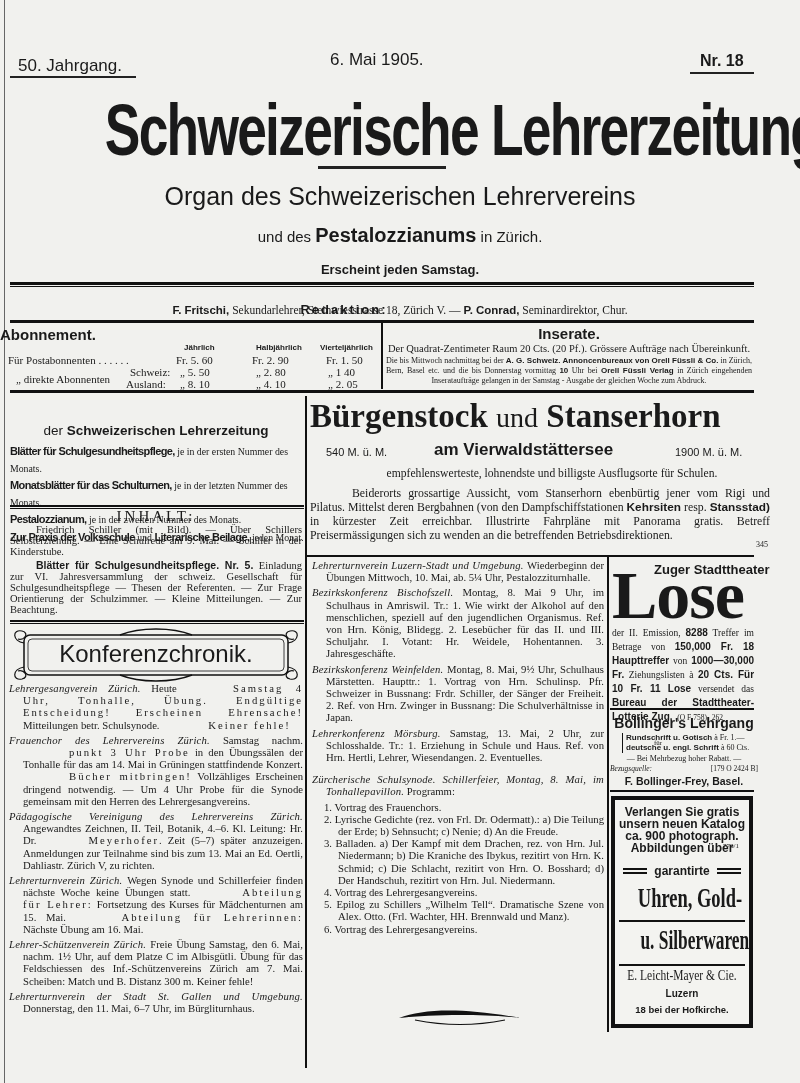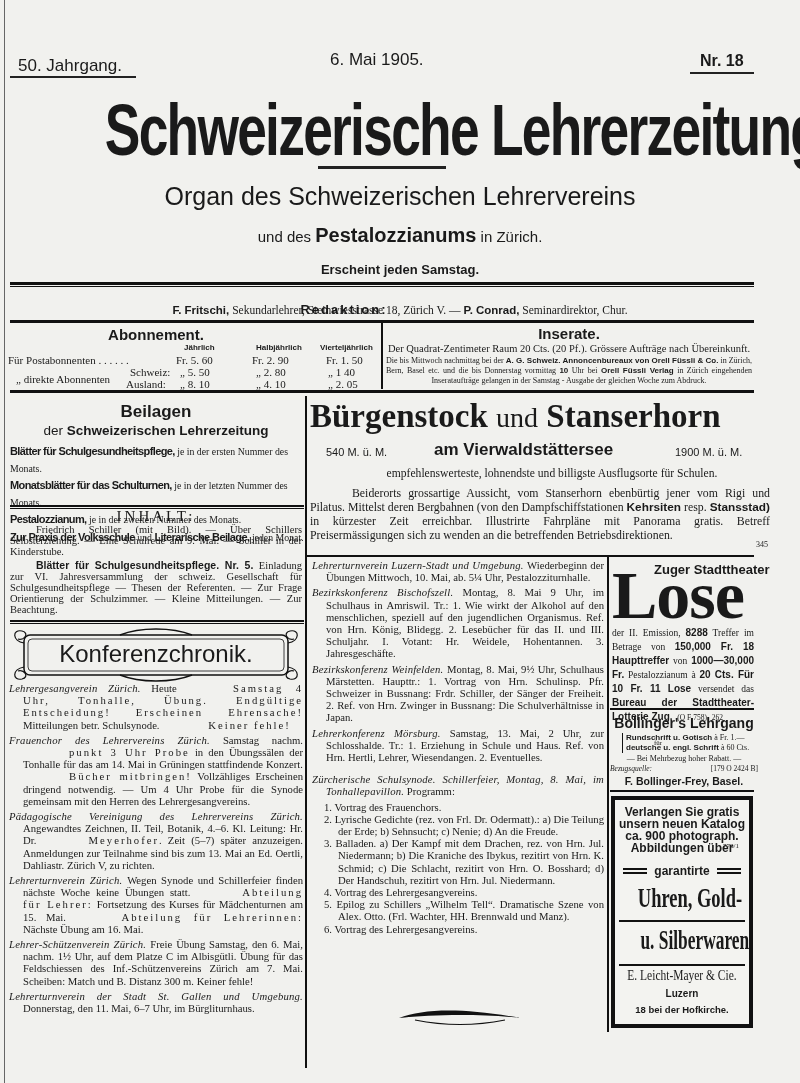--- a/index.html
+++ b/index.html
@@ -28,21 +28,21 @@
   .organ { left:0; top:182px; width:800px; text-align:center; font-family:"Liberation Sans", sans-serif; font-size:25px; }
   .und { left:0; top:224px; width:800px; text-align:center; font-family:"Liberation Sans", sans-serif; font-size:15px; }
   .und b { font-size:20px; }
   .erscheint { left:0; top:262px; width:800px; text-align:center; font-family:"Liberation Sans", sans-serif; font-weight:bold; font-size:13px; }
 
   .redaktion-title { left:0; top:288px; width:688px; text-align:center; font-family:"Liberation Sans", sans-serif; font-weight:bold; font-size:13px; letter-spacing:2px;margin-top:14px; }
   .redaktion-line { left:0; top:304px; width:800px; text-align:center; font-size:11.5px; }
   .redaktion-line b { font-family:"Liberation Sans", sans-serif; }
 
   
-  .abo-title { left:0; top:326px; width:312px; text-align:center; font-family:"Liberation Sans", sans-serif; font-weight:bold; font-size:15px; }
+  .abo-title { left:0; top:326px; width:312px; font-family:"Liberation Sans", sans-serif; font-weight:bold; font-size:15px; }
   .abo-table { left:8px; top:343px; width:372px; font-size:11px; }
   .abo-head { position:absolute; top:0; font-family:"Liberation Sans", sans-serif; font-weight:bold; font-size:8px; }
   .abo-row { position:absolute; left:0; width:372px; }
   .abo-cell { position:absolute; white-space:nowrap; }
 
   
   .ins-title { left:384px; top:325px; width:370px; text-align:center; font-family:"Liberation Sans", sans-serif; font-weight:bold; font-size:15px; }
   .ins-line1 { left:384px; top:343px; width:370px; text-align:center; font-size:10.5px; }
   .ins-body { left:386px; top:356px; width:366px; text-align:justify; font-size:8px; line-height:10px; text-align-last:center; }
   .ins-body b { font-family:"Liberation Sans", sans-serif; }
@@ -183,21 +183,20 @@
     <span>Uhr bei</span>
     <b>Orell Füssli Verlag</b>
     <span>in Zürich eingehenden Inserataufträge gelangen in der Samstag - Ausgabe der gleichen Woche zum Abdruck.</span>
   </div>
 
   <div class="rule" style="left:10px;top:390px;width:744px;height:3px;"></div>
 
   <div class="vrule" style="left:305px;top:396px;height:672px;"></div>
   <div class="vrule" style="left:607px;top:557px;height:475px;"></div>
 
-  <div class="abs beil-title">Beilagen</div>
   <div class="abs beil-sub">
     <span>der</span>
     <b>Schweizerischen Lehrerzeitung</b>
   </div>
   <div class="abs beil-list">
     <div><span class="c">Blätter für Schulgesundheitspflege,</span> <span>je in der ersten Nummer des Monats.</span></div>
     <div><span class="c">Monatsblätter für das Schulturnen,</span> <span>je in der letzten Nummer des Monats.</span></div>
     <div><span class="c">Pestalozzianum,</span> <span>je in der zweiten Nummer des Monats.</span></div>
     <div><span class="c">Zur Praxis der Volksschule</span> <span>und</span> <span class="c">Literarische Beilage,</span> <span>jeden Monat.</span></div>
   </div>
@@ -281,21 +280,21 @@
 
   <div class="abs lose-big">Lose</div>
   <div class="abs lose-head">Zuger Stadttheater</div>
   <div class="abs lose-body">
     <span>der II. Emission,</span>
     <b>8288</b>
     <span>Treffer im Betrage von</span>
     <b>150,000 Fr. 18 Haupttreffer</b>
     <span>von</span>
     <b>1000—30,000 Fr.</b>
-    <span>Pestalozzianum à</span>
+    <span>Ziehungslisten à</span>
     <b>20 Cts. Für 10 Fr. 11 Lose</b>
     <span>versendet das</span>
     <b>Bureau der Stadttheater-Lotterie Zug.</b>
     &nbsp;<span style="font-size:7.5px;">(O F 758)</span>
     &nbsp;<span style="font-size:7.5px;">262</span>
   </div>
 
   <div class="rule" style="left:610px;top:708px;width:144px;"></div>
 
   <div class="abs boll-title">Bollinger's Lehrgang</div>

